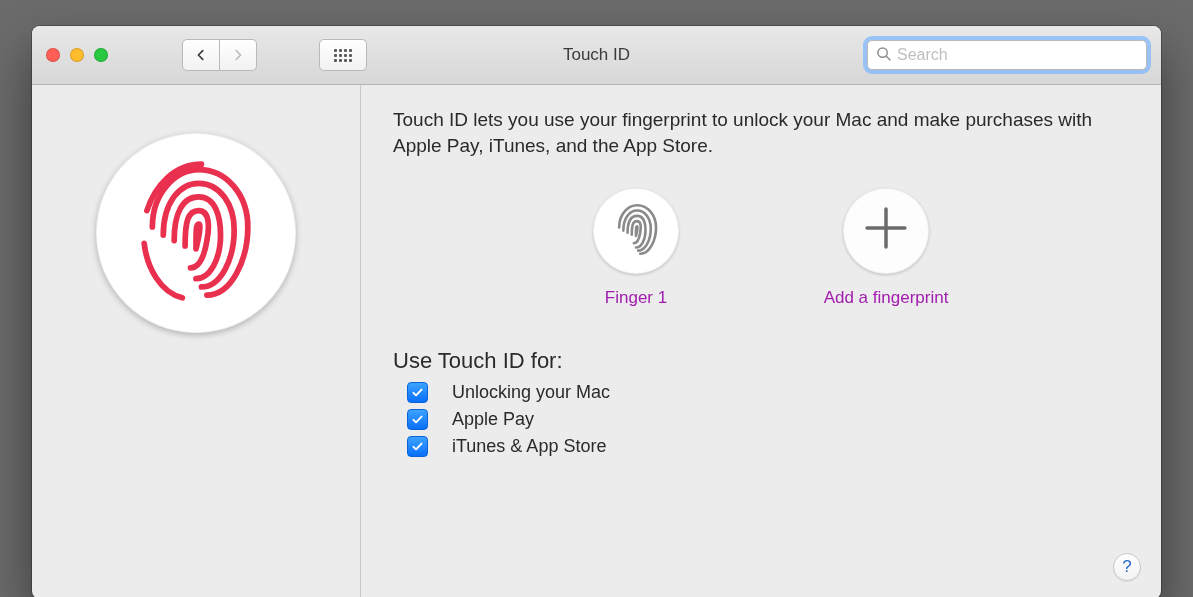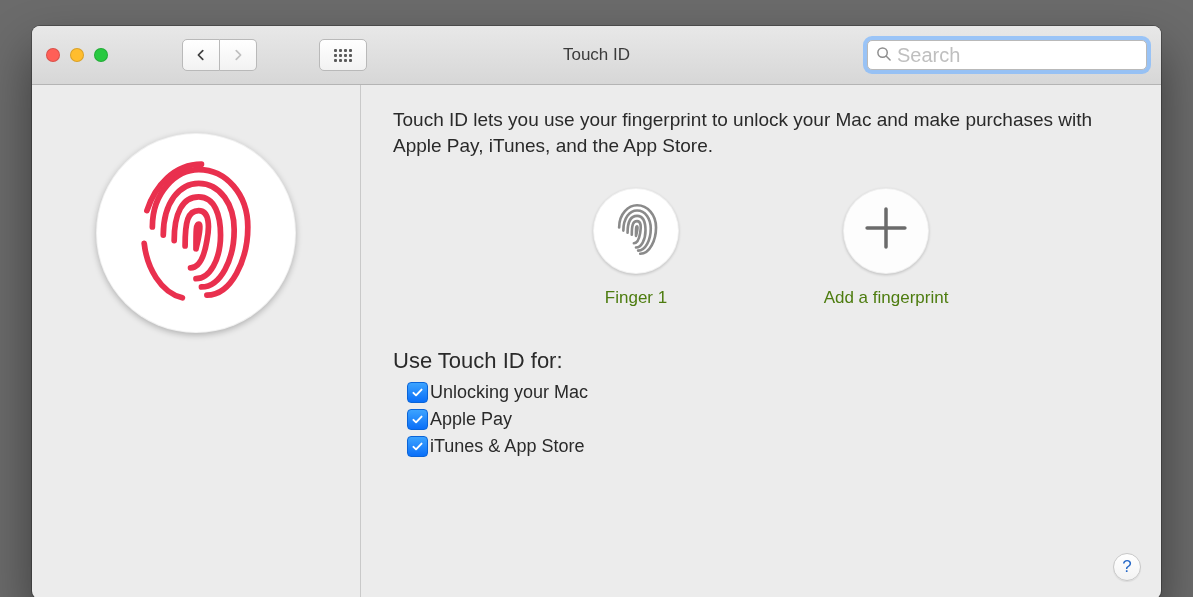--- a/index.html
+++ b/index.html
@@ -97,21 +97,21 @@
     box-shadow: 0 0 0 4px rgba(122,183,255,0.7);
     display:flex; align-items:center;
     padding:0 8px;
     box-sizing:border-box;
   }
   .searchbox svg { width:15px; height:15px; flex-shrink:0; }
   .searchbox input {
     border:none; outline:none;
     flex:1;
     margin-left:4px;
-    font-size:20px;
+    font-size:16px;
     color:#3b82f6;
     background:transparent;
   }
   .searchbox input::placeholder { color:#bfbfbf; font-weight:400; }
 
   
   .body {
     display:flex;
     height: 514px;
   }
@@ -167,30 +167,30 @@
   .finger-circle.dashed {
     background: #fdfdfd;
   }
   .finger-circle svg { width:54px; height:58px; }
   .plus {
     font-size:40px; font-weight:200; color:#6b6b6b;
     line-height:1;
   }
   .finger-label {
     font-size:17px;
-    color:#4d7c0f;
+    color:#a21caf;
   }
 
   .use-section .heading {
     font-size:22px;
     margin-bottom:8px;
   }
   .check-row {
     display:flex; 
-    gap:2px;
+    gap:24px;
     font-size:18px;
     margin:6px 0;
     padding-left:14px;
   }
   .checkbox {
     width:19px; height:19px;
     border-radius:4px;
     background: linear-gradient(to bottom,#3ca3ff,#0a6ff8);
     border:1px solid #0a64d8;
     display:flex; align-items:center; justify-content:center;

